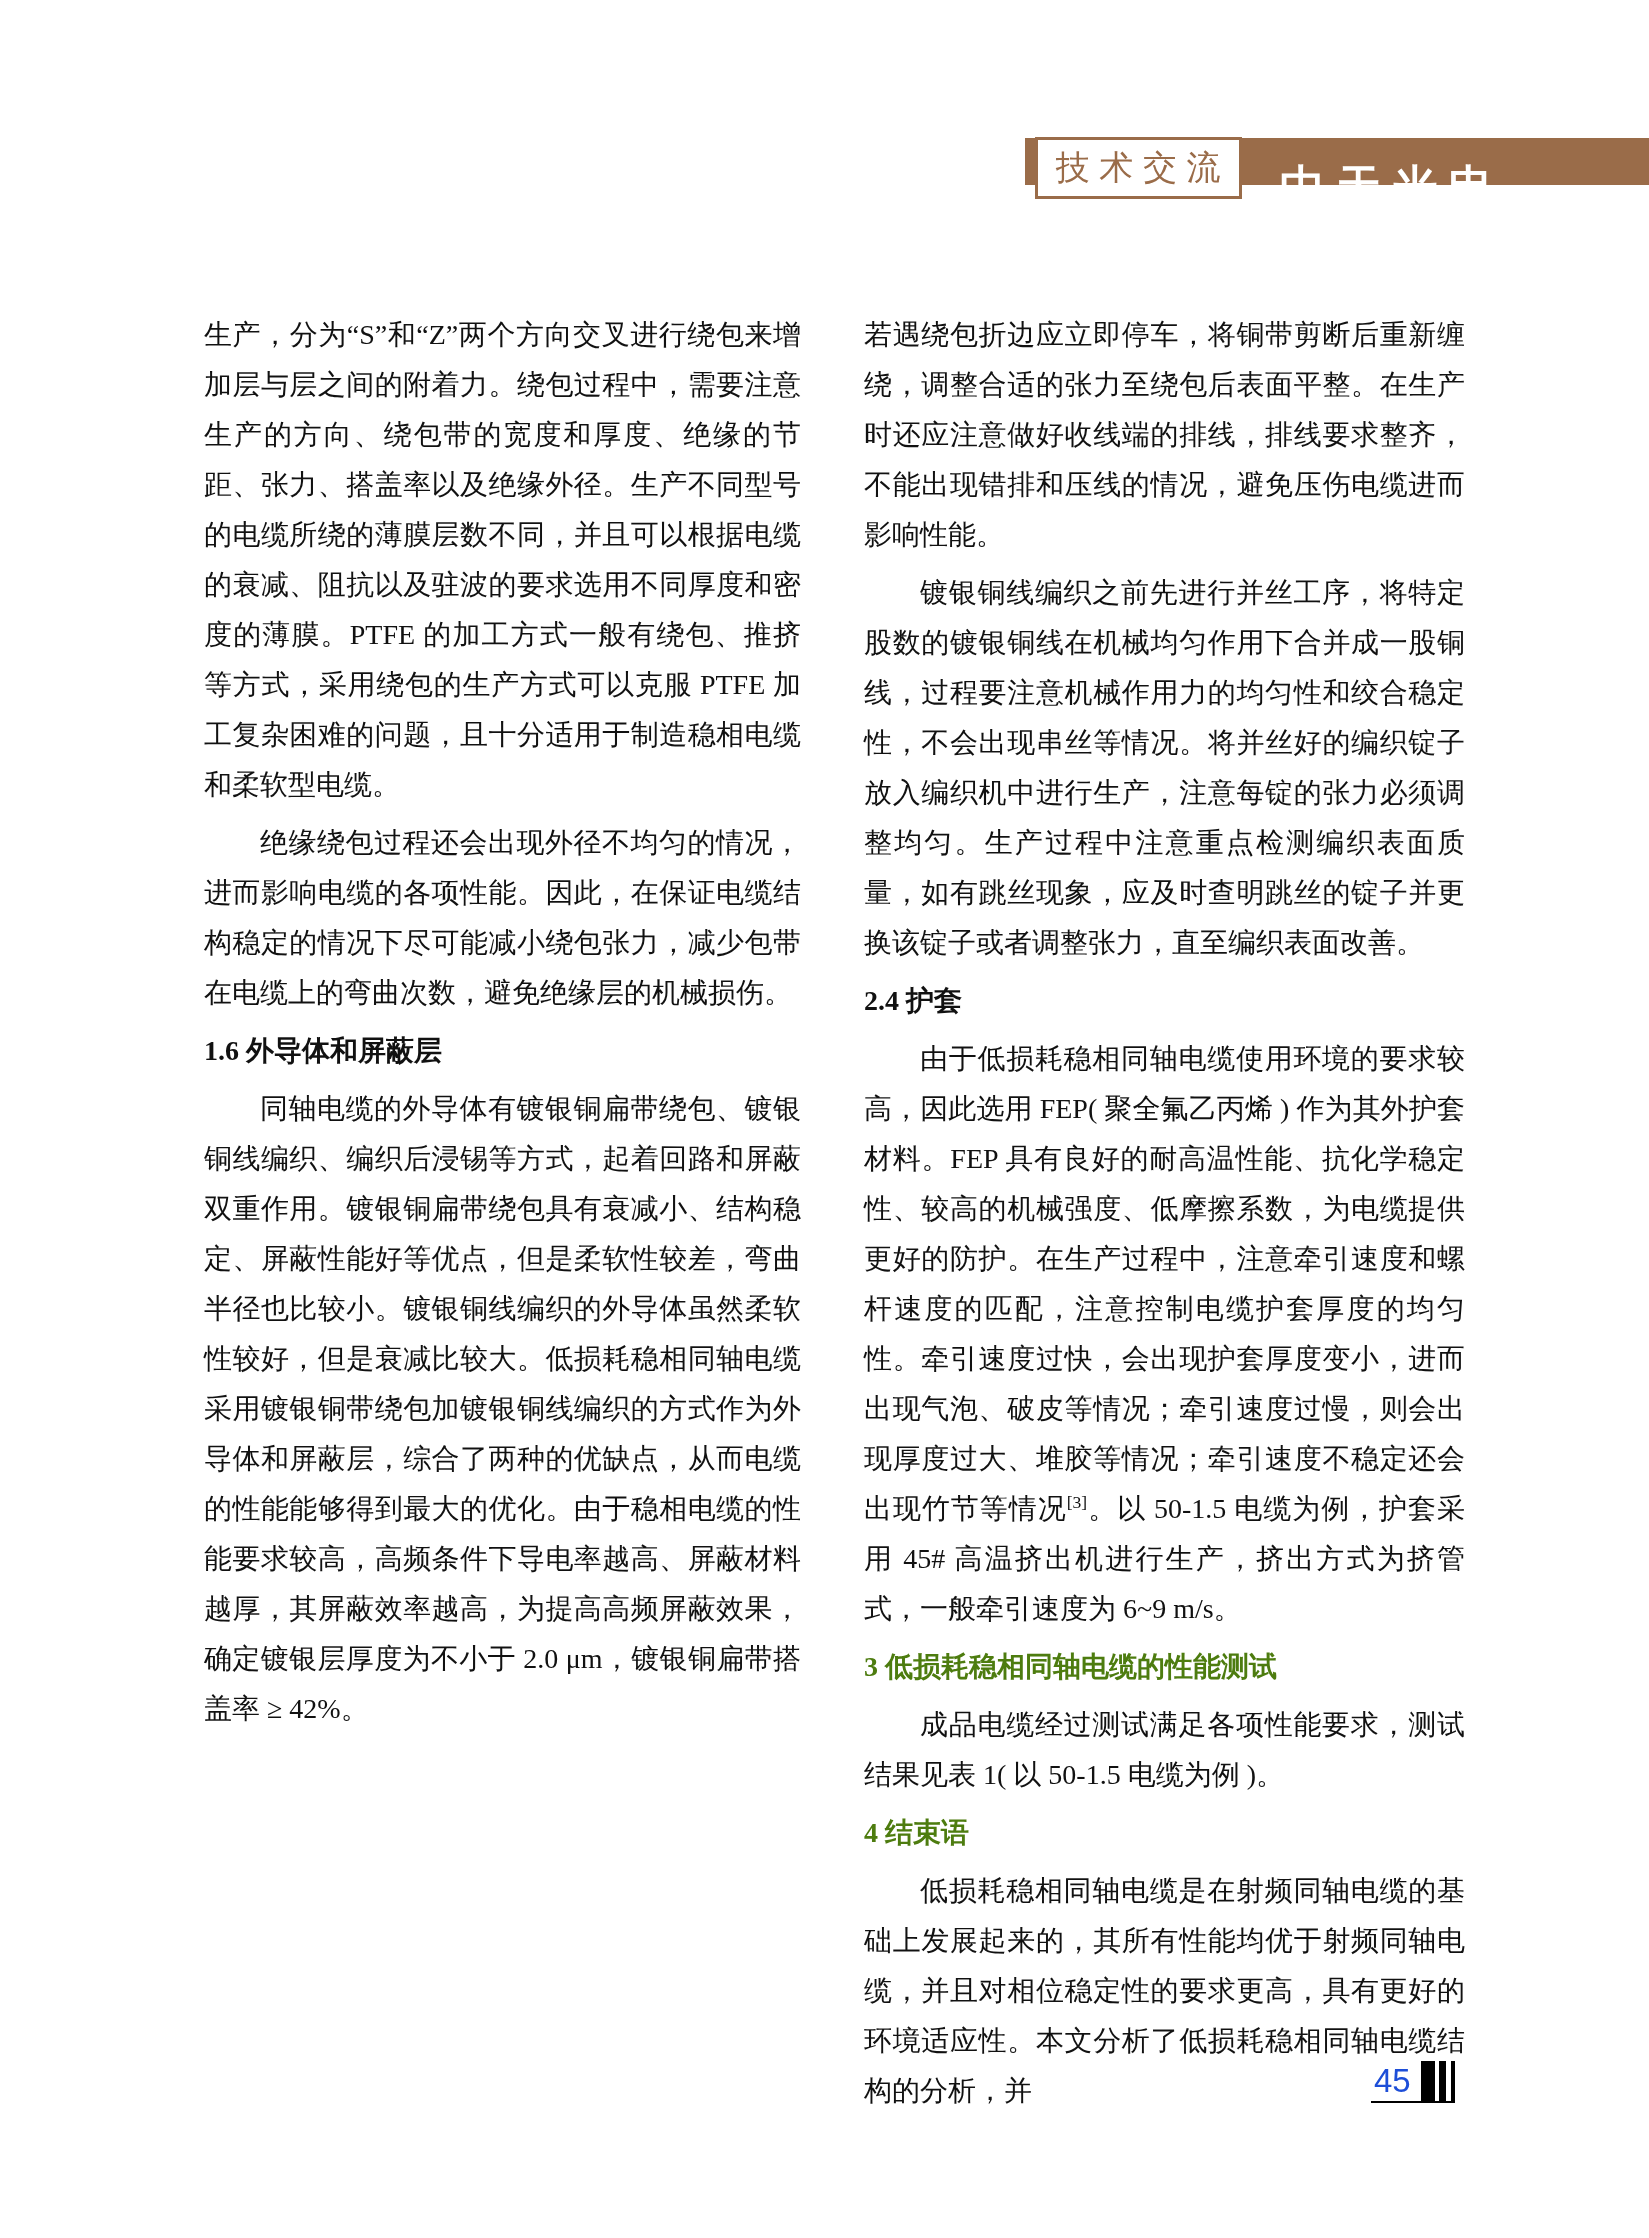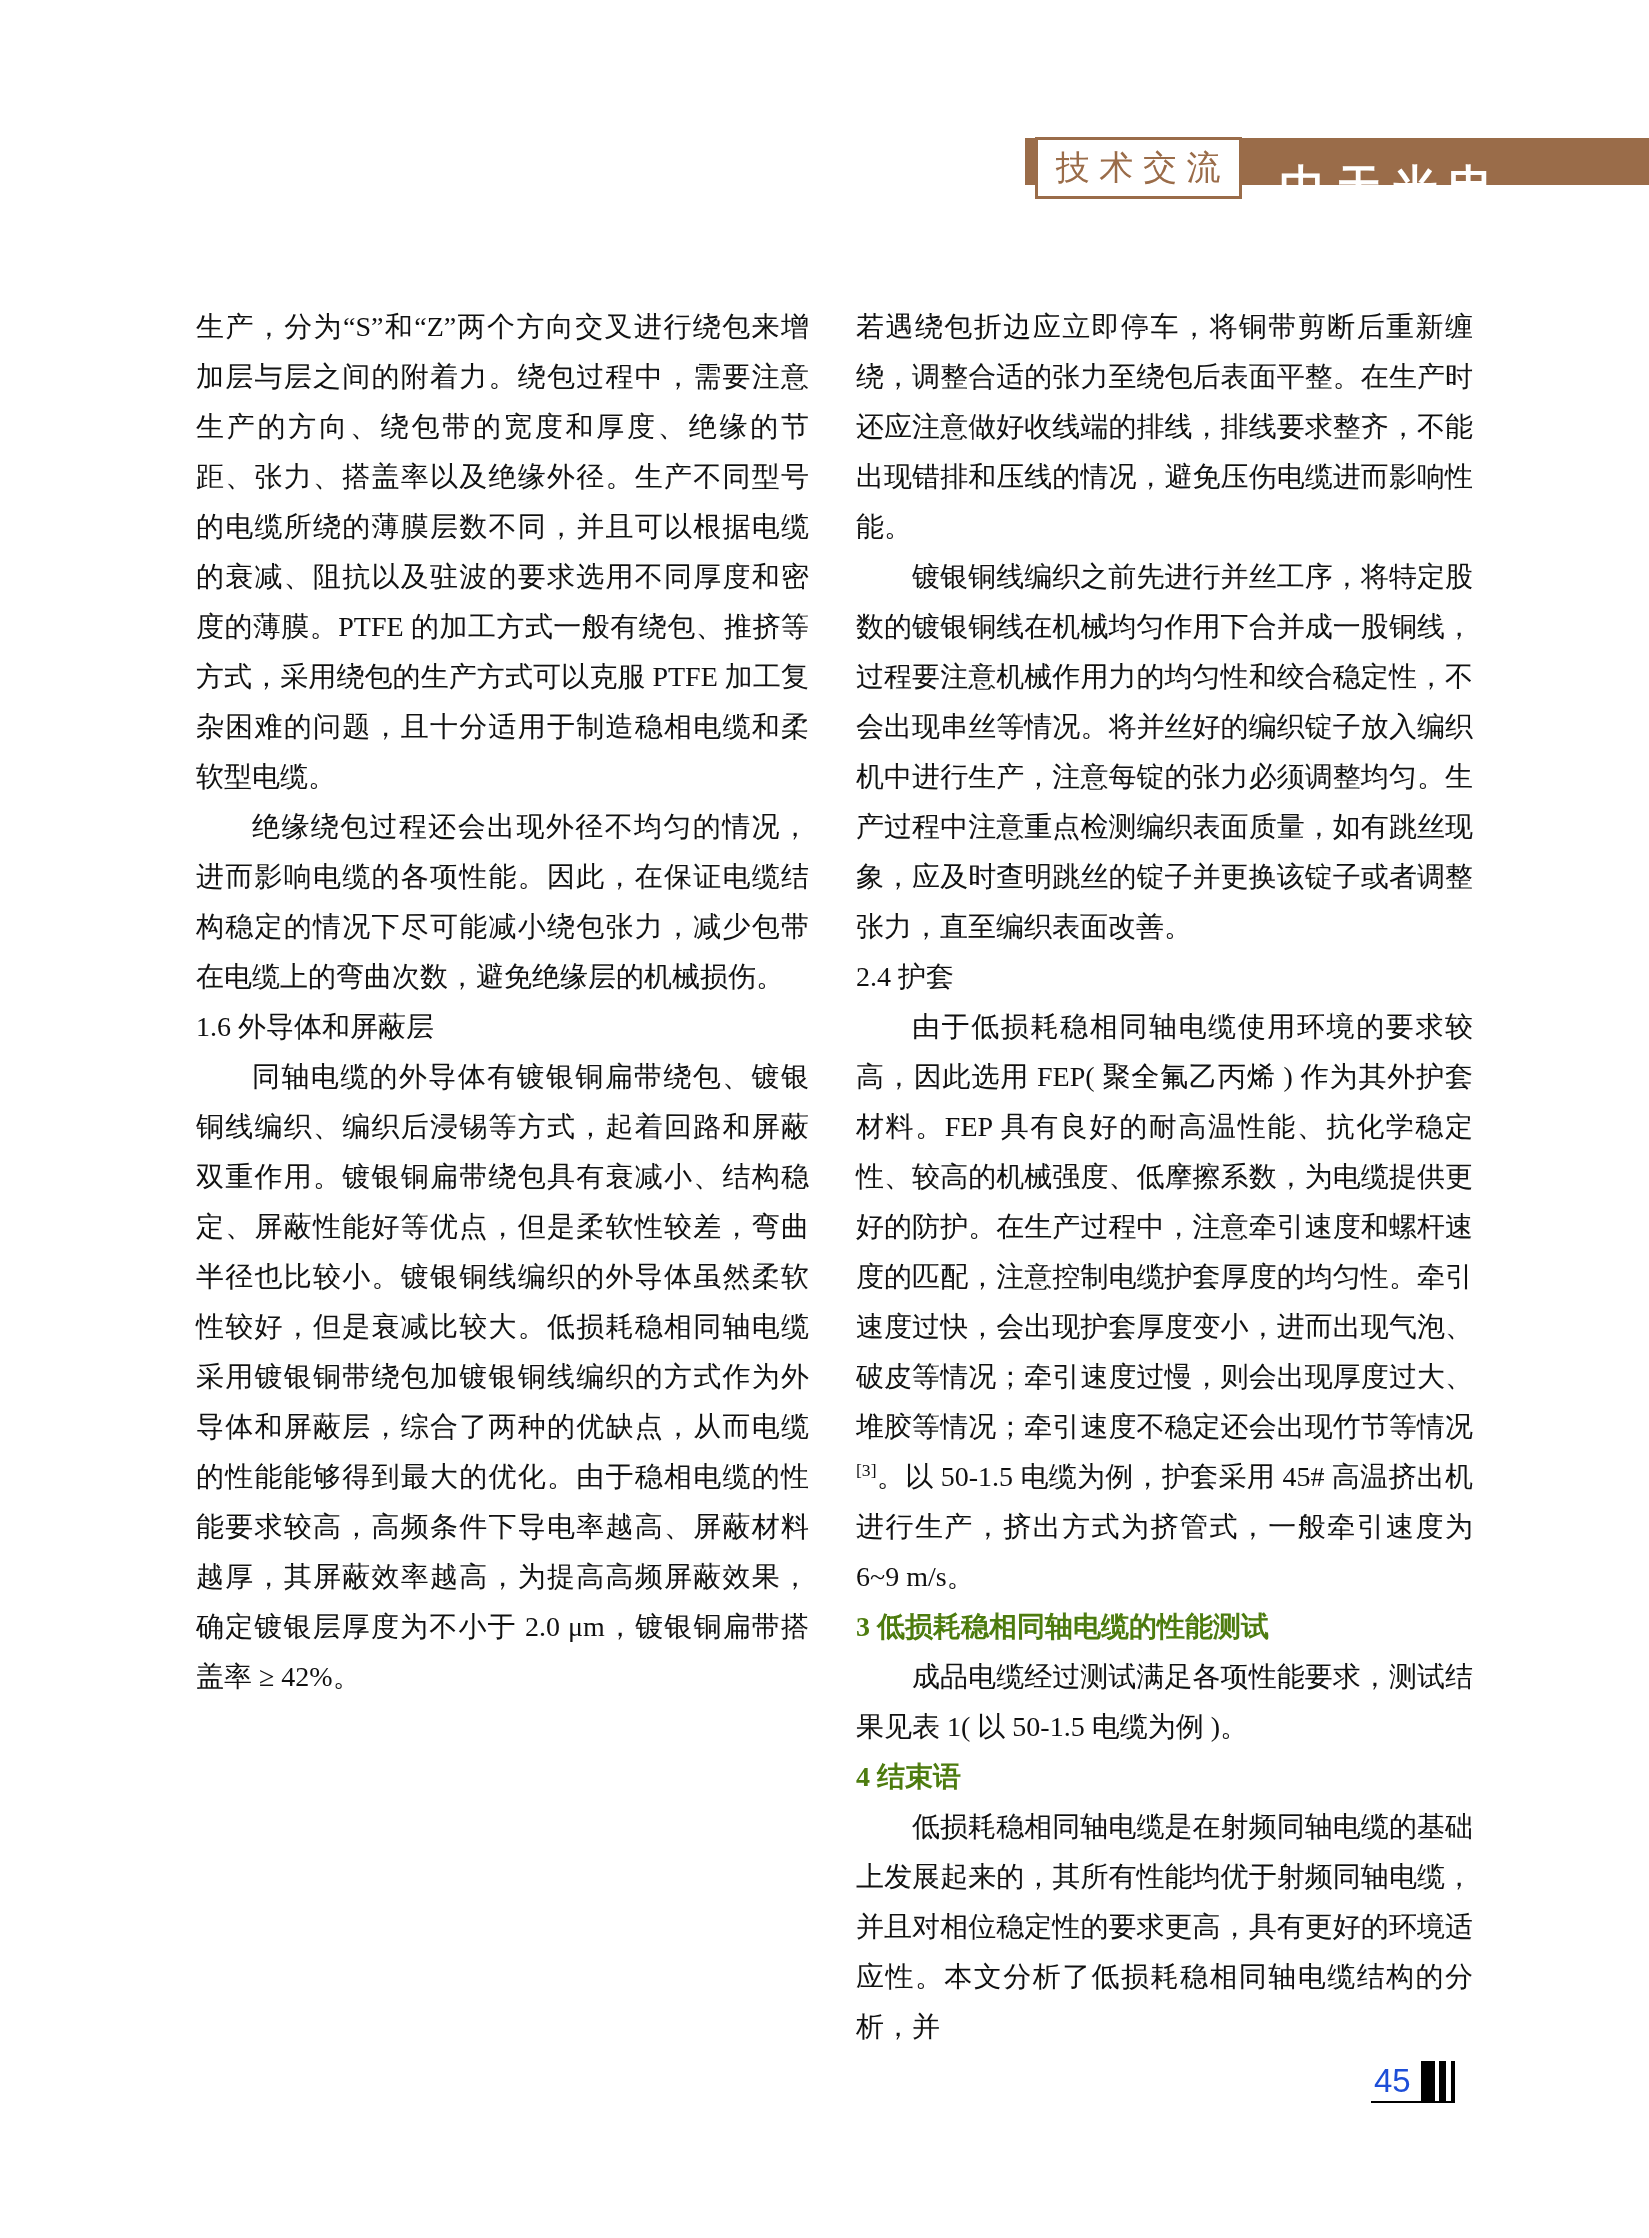--- a/index.html
+++ b/index.html
@@ -60,30 +60,30 @@
 
   
   .col {
     position: absolute;
     top: 302px;
   }
   .col-left  { left: 196px;  width: 613px; }
   .col-right { left: 856px; width: 617px; }
 
   .col p {
-    margin: 0;
+    margin: 8px;
     font-size: 28px;
     line-height: 50px;
     text-align: justify;
     text-justify: inter-character;
   }
   .indent { text-indent: 56px; }
 
   .subhead {
-    font-weight: normal;
+    font-weight: bold;
     font-size: 29.5px;
     line-height: 50px;
     margin: 0;
     white-space: nowrap;
   }
 
   .bighead {
     color: #4d7c0f;
     font-weight: bold;
     font-size: 40px;

